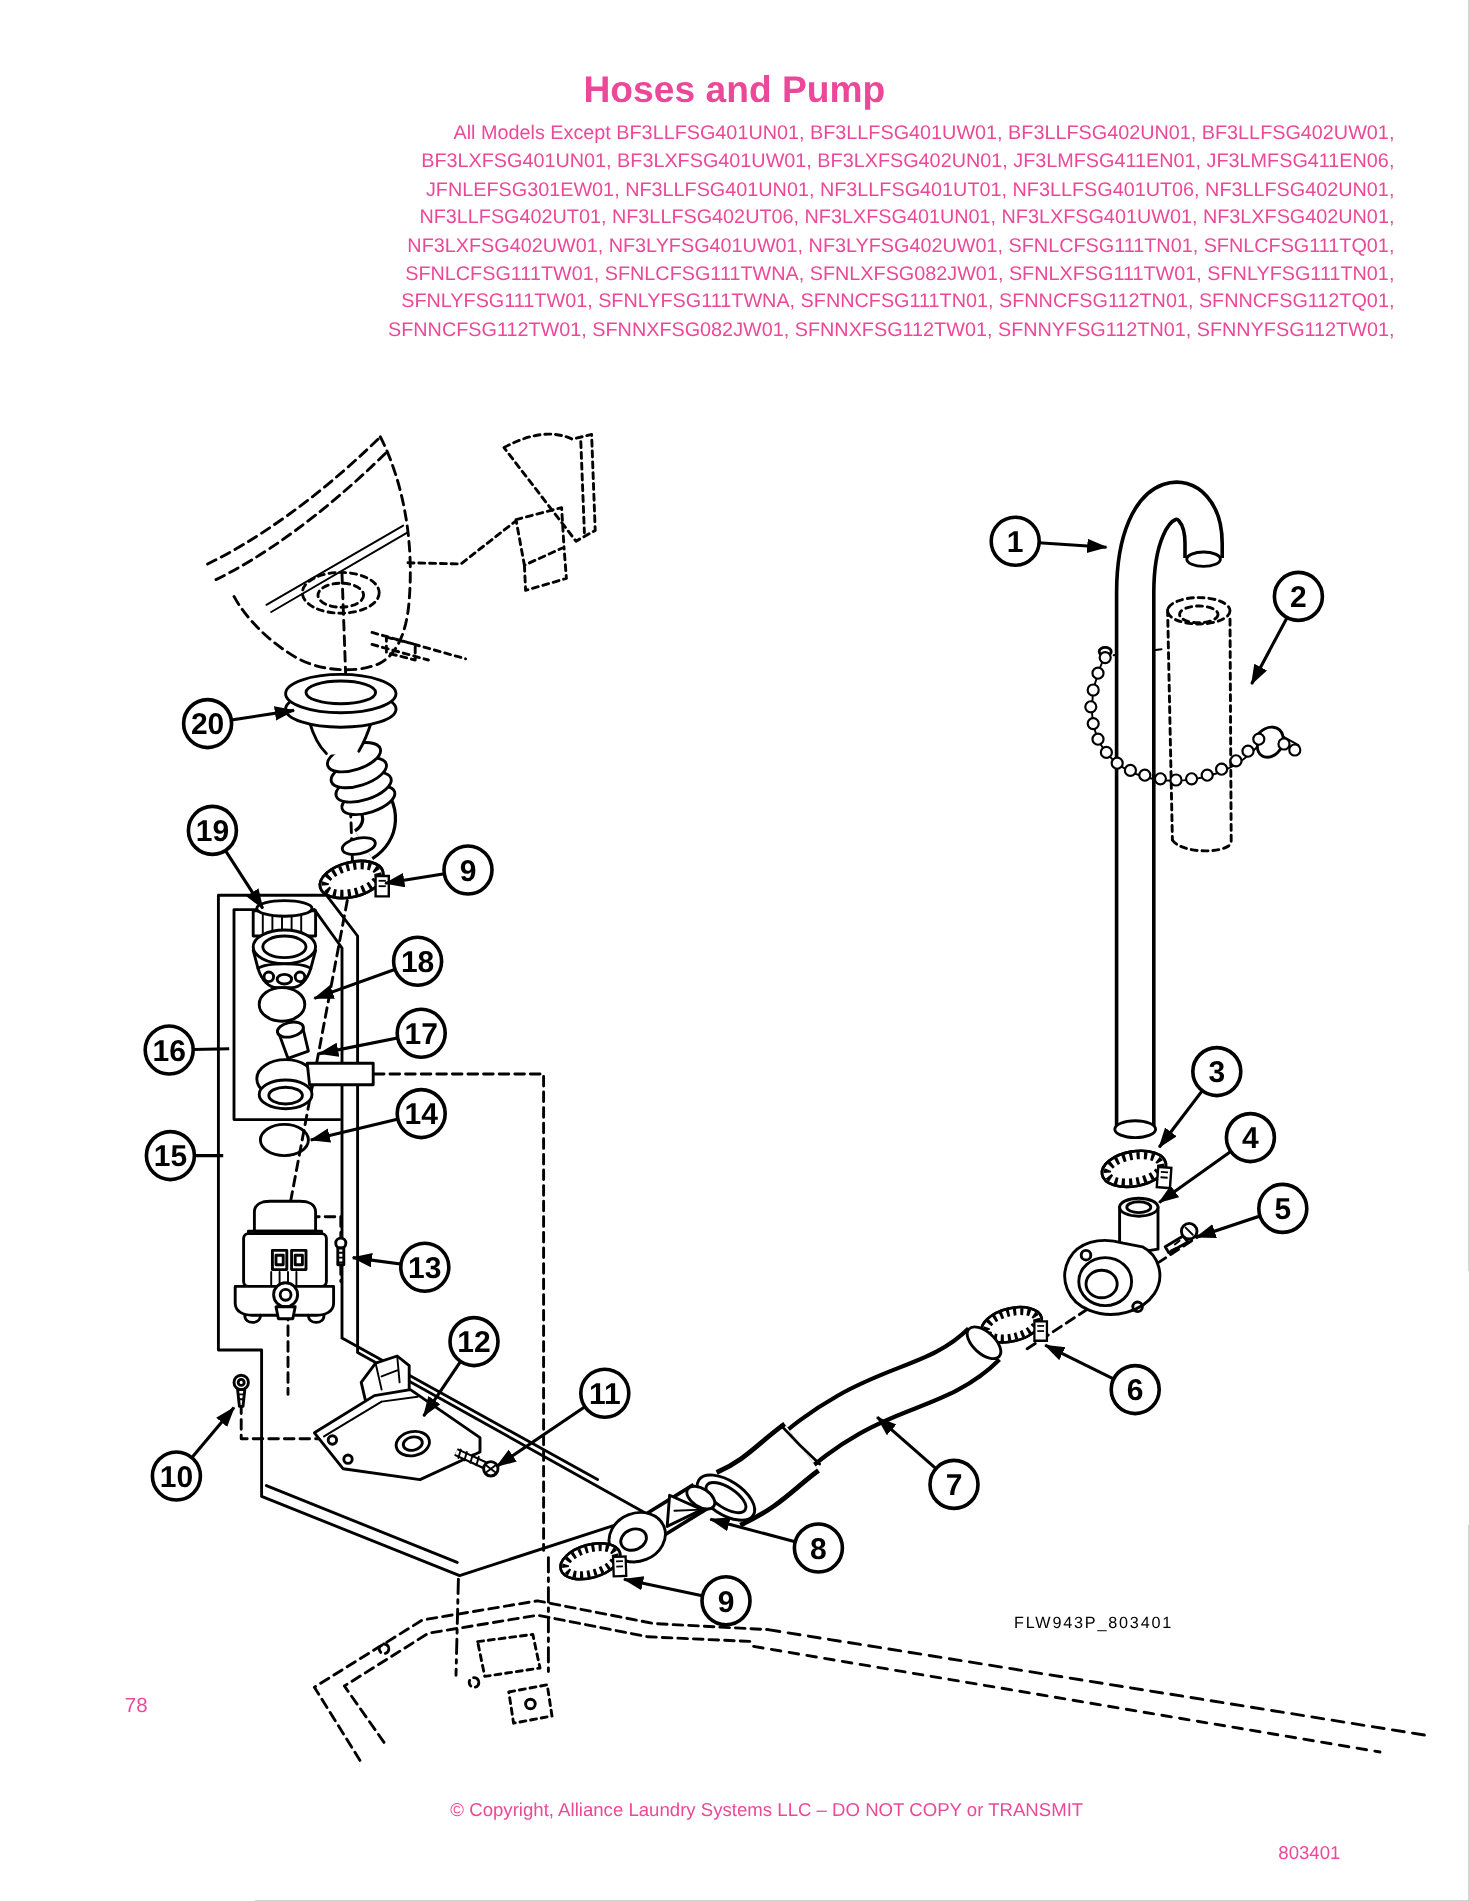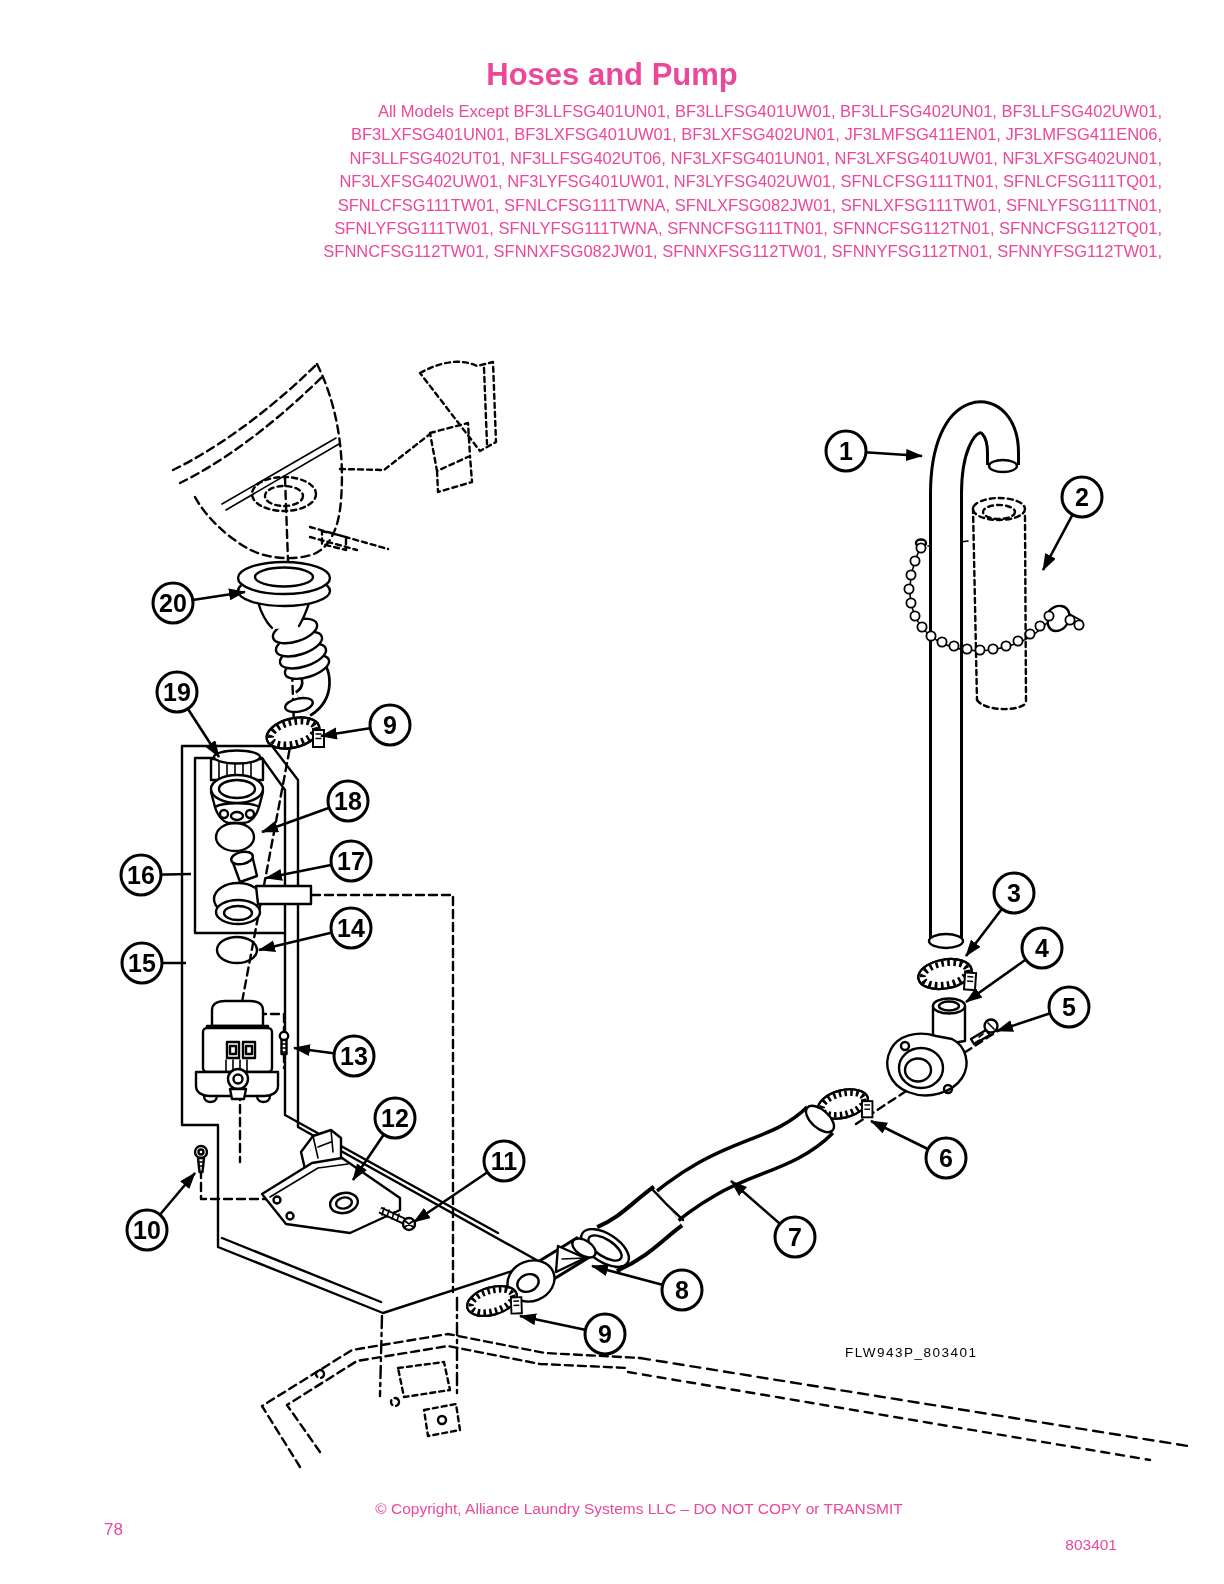--- a/index.html
+++ b/index.html
@@ -4,21 +4,21 @@
 <style>
   html,body{margin:0;padding:0;background:#888;}
   .page{position:relative;width:1224px;height:1584px;background:#fff;overflow:hidden;
         font-family:"Liberation Sans",sans-serif;color:#ec4899;}
   .title{position:absolute;top:57px;left:0;width:100%;text-align:center;
          font-size:31px;font-weight:bold;}
   .models{position:absolute;top:100px;left:62px;width:1100px;text-align:right;
           font-size:16.5px;line-height:23.4px;}
   .diagram{position:absolute;top:0;left:0;width:1224px;height:1584px;}
   .figcode{font-family:"Liberation Sans",sans-serif;font-size:13.5px;letter-spacing:1.5px;fill:#000;}
-  .footer-page{position:absolute;top:1520px;left:104px;font-size:17px;}
+  .footer-page{position:absolute;top:1412px;left:104px;font-size:17px;}
   .footer-copy{position:absolute;top:1500px;left:0;width:100%;text-align:center;font-size:15.5px;padding-left:27px;}
   .footer-doc{position:absolute;top:1536px;right:107px;font-size:15.5px;text-align:right;}
   
   .ln{stroke:#000;stroke-width:2.4;fill:none;stroke-linecap:round;stroke-linejoin:round;}
   .w{fill:#fff;}
   .thin{stroke-width:1.6;}
   .d1{stroke-dasharray:8,5;}
   .d2{stroke-dasharray:5,4;}
   .leader{stroke:#000;stroke-width:2.6;}
   .callout-circle{fill:#fff;stroke:#000;stroke-width:3;}
@@ -28,20 +28,21 @@
 </head>
 <body>
 
 <div class="page">
 
   <div class="title">Hoses and Pump</div>
 
   <div class="models">
     <div>All Models Except BF3LLFSG401UN01, BF3LLFSG401UW01, BF3LLFSG402UN01, BF3LLFSG402UW01,</div>
     <div>BF3LXFSG401UN01, BF3LXFSG401UW01, BF3LXFSG402UN01, JF3LMFSG411EN01, JF3LMFSG411EN06,</div>
+    <div>JFNLEFSG301EW01, NF3LLFSG401UN01, NF3LLFSG401UT01, NF3LLFSG401UT06, NF3LLFSG402UN01,</div>
     <div>NF3LLFSG402UT01, NF3LLFSG402UT06, NF3LXFSG401UN01, NF3LXFSG401UW01, NF3LXFSG402UN01,</div>
     <div>NF3LXFSG402UW01, NF3LYFSG401UW01, NF3LYFSG402UW01, SFNLCFSG111TN01, SFNLCFSG111TQ01,</div>
     <div>SFNLCFSG111TW01, SFNLCFSG111TWNA, SFNLXFSG082JW01, SFNLXFSG111TW01, SFNLYFSG111TN01,</div>
     <div>SFNLYFSG111TW01, SFNLYFSG111TWNA, SFNNCFSG111TN01, SFNNCFSG112TN01, SFNNCFSG112TQ01,</div>
     <div>SFNNCFSG112TW01, SFNNXFSG082JW01, SFNNXFSG112TW01, SFNNYFSG112TN01, SFNNYFSG112TW01,</div>
   </div>
 
   <svg class="diagram" viewBox="0 0 1224 1584" xmlns="http://www.w3.org/2000/svg" xmlns:xlink="http://www.w3.org/1999/xlink">
     <defs>
       <marker id="arrowhead" markerWidth="20" markerHeight="16" refX="16" refY="6" orient="auto" markerUnits="userSpaceOnUse">

